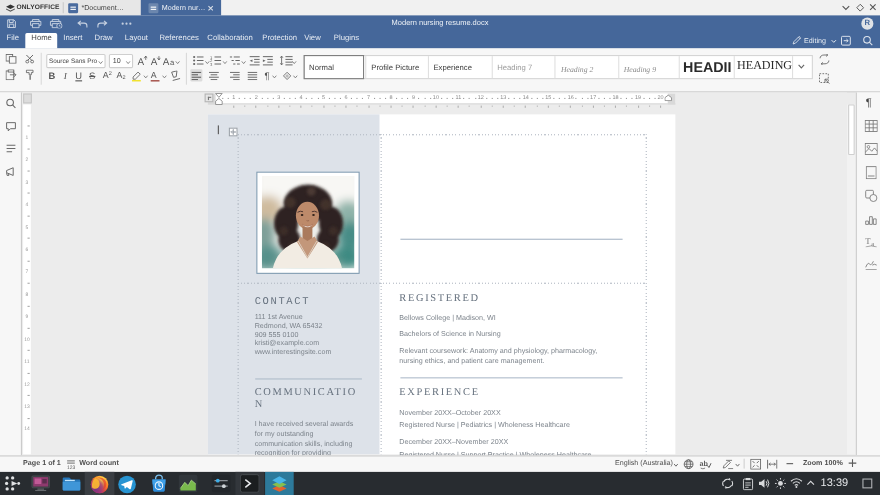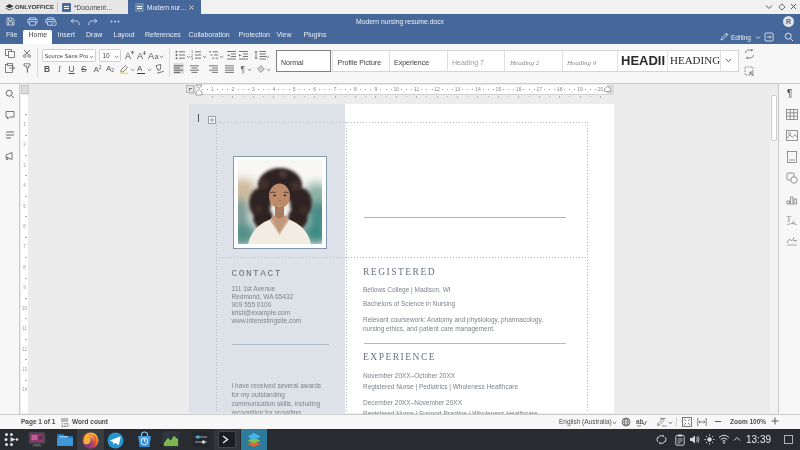--- a/index.html
+++ b/index.html
@@ -642,20 +642,21 @@
     </div>
   </div>
 
   <div class="abs" style="left:363.6px;top:217.3px;width:202.8px;height:1.2px;background:#a9b6c6;"></div>
 
   <div class="abs" style="left:231.5px;top:267.5px;font-family:Liberation Mono, monospace;font-size:9.5px;color:#67727f;letter-spacing:1.5px;">CONTACT</div>
   <div class="abs" style="left:231.5px;top:285.3px;font-size:6.5px;line-height:7.85px;color:#7d848c;">
     111 1st Avenue<br>Redmond, WA 65432<br>909 555 0100<br>kristi@example.com<br>www.interestingsite.com
   </div>
   <div class="abs" style="left:231.5px;top:344px;width:97px;height:1px;background:#aebbca;"></div>
+  <div class="abs" style="left:231.5px;top:351.5px;font-family:'Liberation Serif',serif;font-size:9.5px;color:#67727f;letter-spacing:1.5px;line-height:11.3px;">COMMUNICATIO<br>N</div>
   <div class="abs" style="left:231.5px;top:381px;font-size:6.5px;line-height:9px;color:#7d848c;white-space:nowrap;">I have received several awards<br>for my outstanding<br>communication skills, including<br>recognition for providing</div>
 
   <div class="abs" style="left:363px;top:266.5px;font-family:'Liberation Serif',serif;font-size:9.5px;color:#67727f;letter-spacing:1.5px;">REGISTERED</div>
   <div class="abs" style="left:363px;top:286.2px;font-size:6.5px;color:#7d848c;">Bellows College | Madison, WI</div>
   <div class="abs" style="left:363px;top:300.2px;font-size:6.5px;color:#7d848c;">Bachelors of Science in Nursing</div>
   <div class="abs" style="left:363px;top:315.7px;font-size:6.5px;line-height:8.9px;color:#7d848c;white-space:nowrap;">Relevant coursework: Anatomy and physiology, pharmacology,<br>nursing ethics, and patient care management.</div>
   <div class="abs" style="left:363.6px;top:343.4px;width:202.8px;height:1px;background:#aebbca;"></div>
   <div class="abs" style="left:363px;top:352.3px;font-family:'Liberation Serif',serif;font-size:9.5px;color:#67727f;letter-spacing:1.5px;">EXPERIENCE</div>
   <div class="abs" style="left:363px;top:371.6px;font-size:6.5px;color:#7d848c;">November 20XX–October 20XX</div>
   <div class="abs" style="left:363px;top:383px;font-size:6.5px;color:#7d848c;">Registered Nurse | Pediatrics | Wholeness Healthcare</div>

